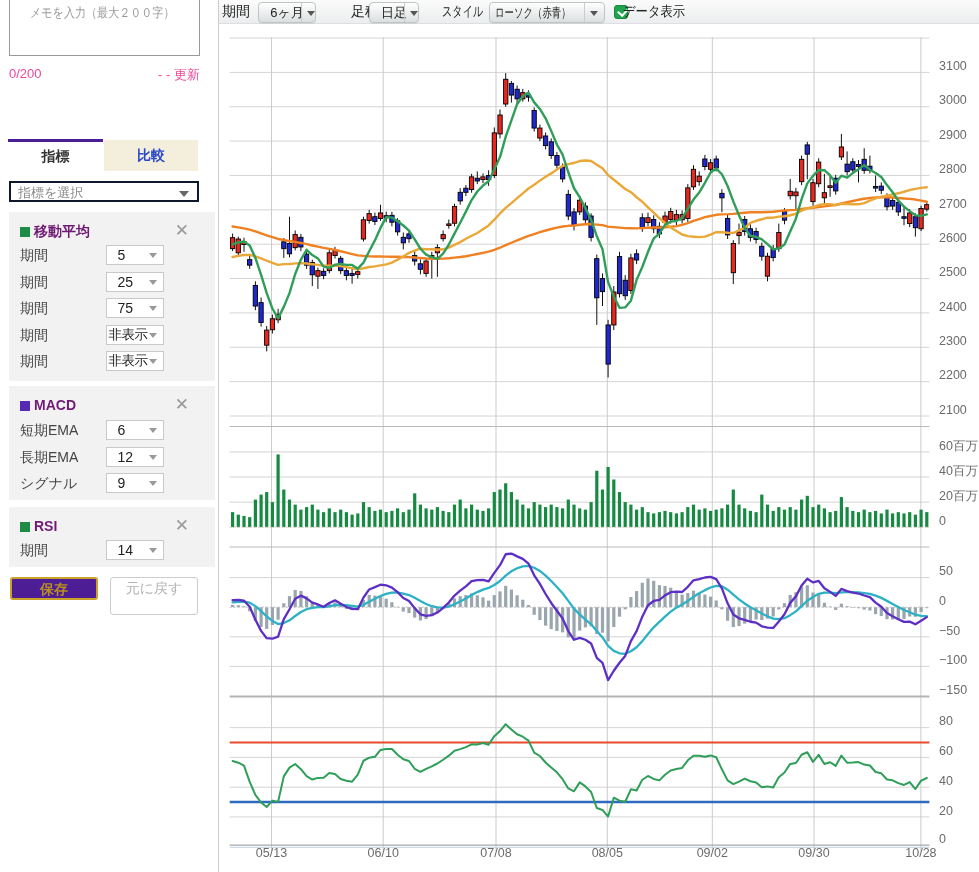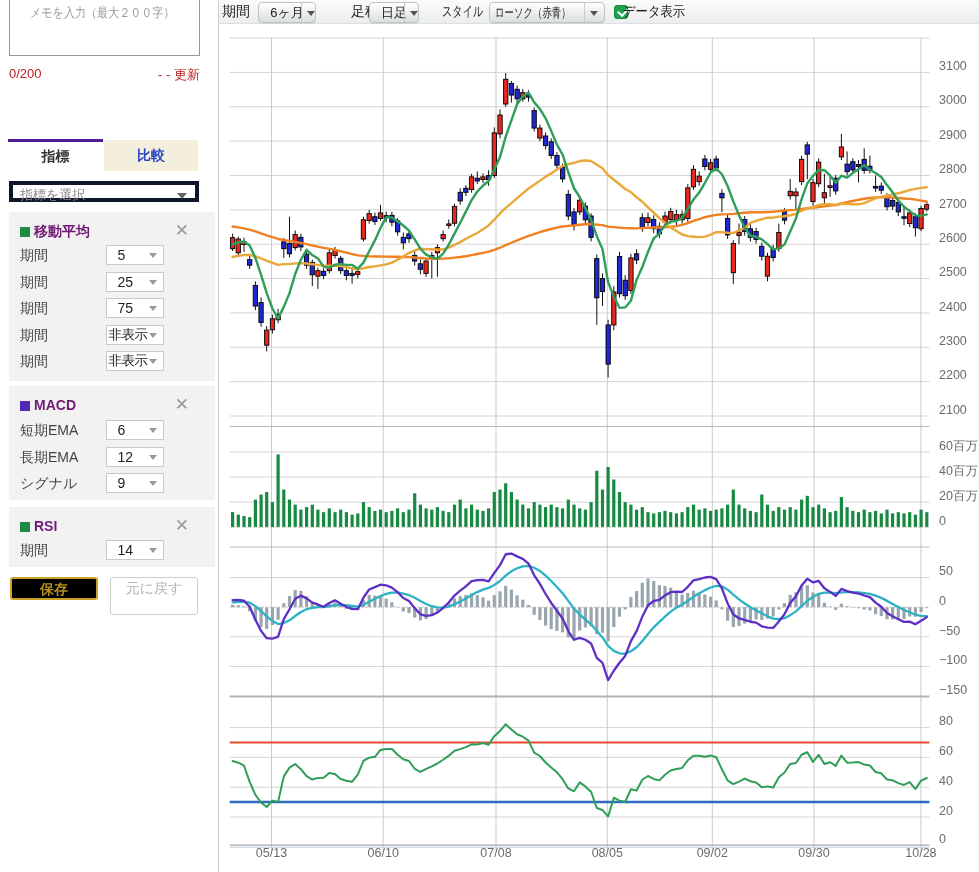--- a/index.html
+++ b/index.html
@@ -1,33 +1,33 @@
 <!DOCTYPE html>
 <html><head><meta charset="utf-8"><style>
 *{margin:0;padding:0;box-sizing:border-box}
 html,body{width:979px;height:872px;background:#fff;font-family:"Liberation Sans",sans-serif;overflow:hidden;position:relative}
 .side{position:absolute;left:0;top:0;width:219px;height:872px;background:#fff}
 .sepline{position:absolute;left:218px;top:0;width:1px;height:872px;background:#ccc}
 .memo{position:absolute;left:9px;top:-1px;width:191px;height:57px;border:1px solid #999;background:#fff;color:#999;font-size:13px;padding:5px 20px;line-height:1.3}
-.cnt{position:absolute;left:9px;top:66px;width:191px;font-size:13px;color:#b91c1c}
+.cnt{position:absolute;left:9px;top:66px;width:191px;font-size:13px;color:#ec4899}
 .cnt .r{float:right}
 .tabs{position:absolute;left:8px;top:139px;width:190px;height:32px}
 .tab1{position:absolute;left:0;top:0;width:95px;height:32px;background:#fff;border-top:3px solid #4c1d95;text-align:center;font-size:14px;font-weight:bold;color:#333;line-height:29px}
 .tab2{position:absolute;left:96px;top:1px;width:94px;height:31px;background:#f4eedd;text-align:center;font-size:14px;font-weight:bold;color:#2b48c8;line-height:31px}
-.sel{position:absolute;left:9px;top:181px;width:190px;height:21px;border:4px solid #0f172a;background:#fff;font-size:13px;color:#888;line-height:19px;padding-left:7px}
+.sel{position:absolute;left:9px;top:181px;width:190px;height:21px;border:2px solid #0f172a;background:#fff;font-size:13px;color:#888;line-height:19px;padding-left:7px}
 .sel:after{content:"";position:absolute;right:8px;top:8px;border-left:5px solid transparent;border-right:5px solid transparent;border-top:6px solid #666}
 .card{position:absolute;left:9px;width:206px;background:#f2f2f2}
 .chead{position:absolute;left:11px;top:11px;font-size:14px;font-weight:bold;color:#701a75}
 .sq{display:inline-block;width:10px;height:10px;margin-right:4px;vertical-align:-1px}
 .x{position:absolute;right:26px;top:8px;color:#999;font-size:17px;font-weight:normal}
 .row{position:absolute;left:11px;font-size:14px;color:#444}
 .dd{position:absolute;left:96.5px;width:58px;height:20px;border:1px solid #c9c9c9;background:#fff;font-size:14px;color:#222;line-height:18px;padding-left:11px;margin-top:-2px}
 .dd:after{content:"";position:absolute;right:6px;top:7px;border-left:4.5px solid transparent;border-right:4.5px solid transparent;border-top:5.5px solid #999}
 .dd.full{padding-left:2px;font-size:13.5px;letter-spacing:-0.5px}
-.btn1{position:absolute;left:10px;top:577px;width:88px;height:23px;border:2px solid #c9a227;border-radius:3px;background:#000000;color:#b8901f;font-weight:bold;font-size:14px;text-align:center;line-height:20px}
+.btn1{position:absolute;left:10px;top:577px;width:88px;height:23px;border:2px solid #c9a227;border-radius:3px;background:#4c1d95;color:#b8901f;font-weight:bold;font-size:14px;text-align:center;line-height:20px}
 .btn2{position:absolute;left:110px;top:577px;width:88px;height:38px;border:1px solid #ccc;border-radius:3px;background:#fff;color:#b3b3b3;font-size:14px;text-align:center;line-height:21px}
 .toolbar{position:absolute;left:219px;top:0;width:760px;height:24px;background:linear-gradient(#fbfbfb,#ebedee);border-bottom:1px solid #dde0e2}
 .tl{position:absolute;top:3px;font-size:14px;color:#222;white-space:nowrap}
 .sx72{display:inline-block;transform:scaleX(.72);transform-origin:0 50%}
 .sx88{display:inline-block;transform:scaleX(.88);transform-origin:0 50%}
 .tbtn{position:absolute;top:1.5px;height:21px;white-space:nowrap;border:1px solid #c0c4c6;border-radius:4px;background:linear-gradient(#fefefe,#dcdfe0);font-size:13px;color:#222;line-height:19px;text-align:center;box-shadow:0 1px 1px rgba(0,0,0,0.06)}
 .tbtn i{position:absolute;right:0;top:0;width:14px;height:100%;border-left:1px solid #c8cccd}
 .tbtn i:after{content:"";position:absolute;left:5px;top:8px;border-left:4px solid transparent;border-right:4px solid transparent;border-top:5px solid #555}
 .cb{position:absolute;left:395px;top:4.5px;width:14px;height:14px;background:#1fa34f;border-radius:3px;border:1px solid #188a41}
 .cb:after{content:"";position:absolute;left:3px;top:2.5px;width:7px;height:4.5px;border-left:2.2px solid #fff;border-bottom:2.2px solid #fff;transform:rotate(-48deg)}

